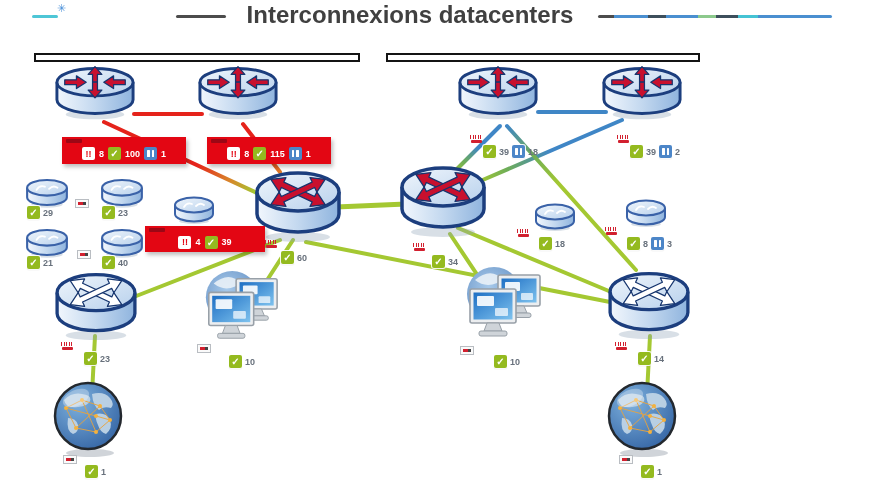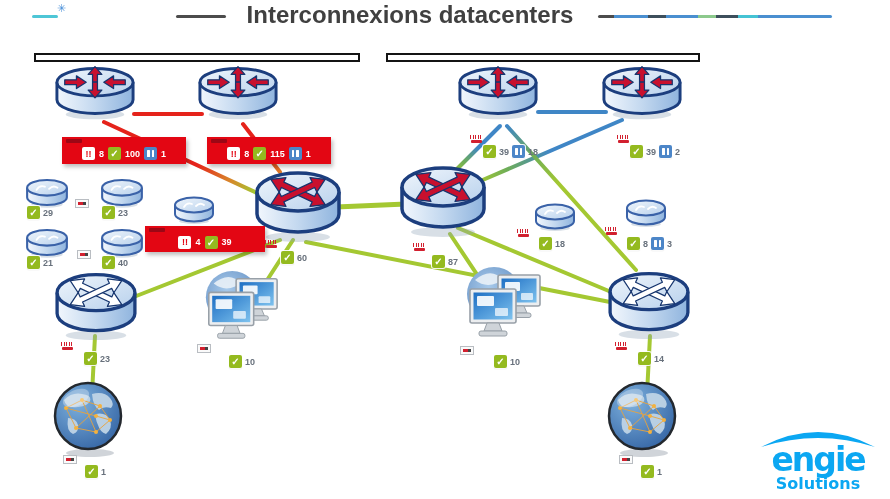--- a/index.html
+++ b/index.html
@@ -420,21 +420,21 @@
       </span>
     <span class="num">3</span>
   </div>
 
   <div class="badge" style="left:281px;top:251px">
     <span class="bx bx-ok">✓</span>
     <span class="num">60</span>
   </div>
   <div class="badge" style="left:432px;top:255px">
     <span class="bx bx-ok">✓</span>
-    <span class="num">87</span>
+    <span class="num">34</span>
   </div>
 
   <div class="badge" style="left:84px;top:352px">
     <span class="bx bx-ok">✓</span>
     <span class="num">23</span>
   </div>
   <div class="badge" style="left:638px;top:352px">
     <span class="bx bx-ok">✓</span>
     <span class="num">14</span>
   </div>
@@ -466,21 +466,14 @@
   <div class="cisco" style="left:604px;top:227px"></div>
   <div class="cisco" style="left:516px;top:229px"></div>
 
   <div class="minitag" style="left:75px;top:199px"></div>
   <div class="minitag" style="left:77px;top:250px"></div>
   <div class="minitag" style="left:197px;top:344px"></div>
   <div class="minitag" style="left:460px;top:346px"></div>
   <div class="minitag" style="left:63px;top:455px"></div>
   <div class="minitag" style="left:619px;top:455px"></div>
 
-  <div class="engie">
-    <svg viewBox="0 0 142 80" width="142" height="80">
-      <path d="M14,33 Q71,3 128,33 Q71,15 14,33 Z" fill="#0ba7f2"></path>
-      <text x="71" y="57" text-anchor="middle" font-family="'DejaVu Sans', sans-serif" font-size="33" font-weight="bold" fill="#0ba7f2" letter-spacing="-2">engie</text>
-      <text x="71" y="75" text-anchor="middle" font-family="'DejaVu Sans', sans-serif" font-size="16" font-weight="bold" fill="#0ba7f2">Solutions</text>
-    </svg>
-  </div>
 
 </div>
 
 </body></html>

